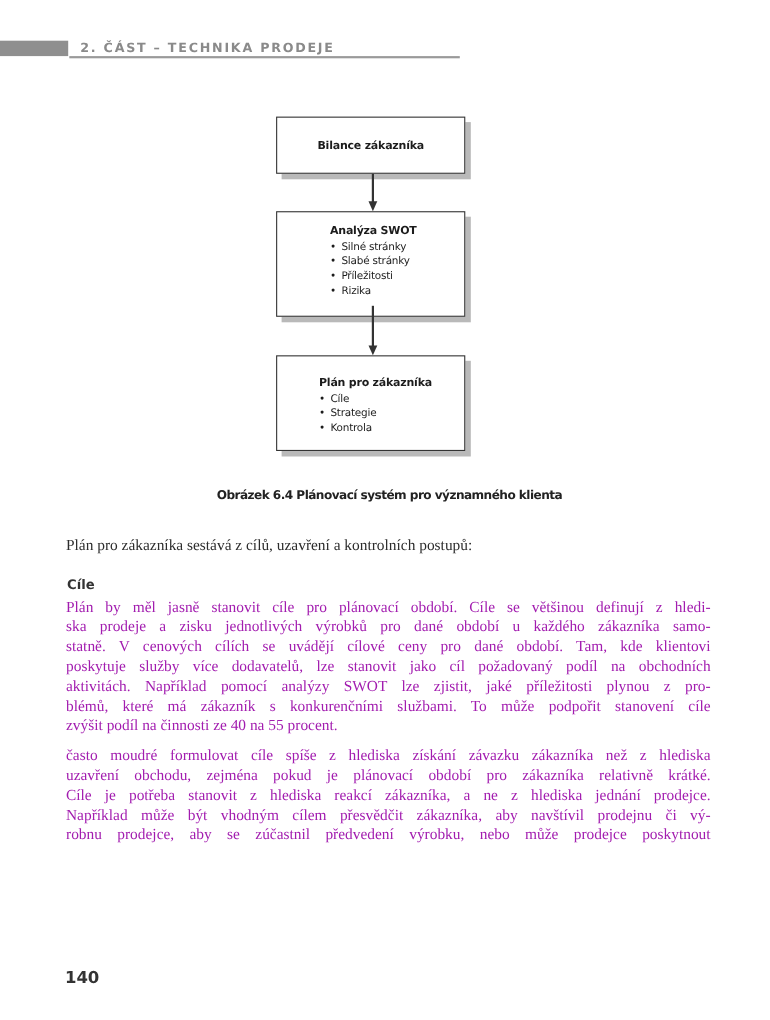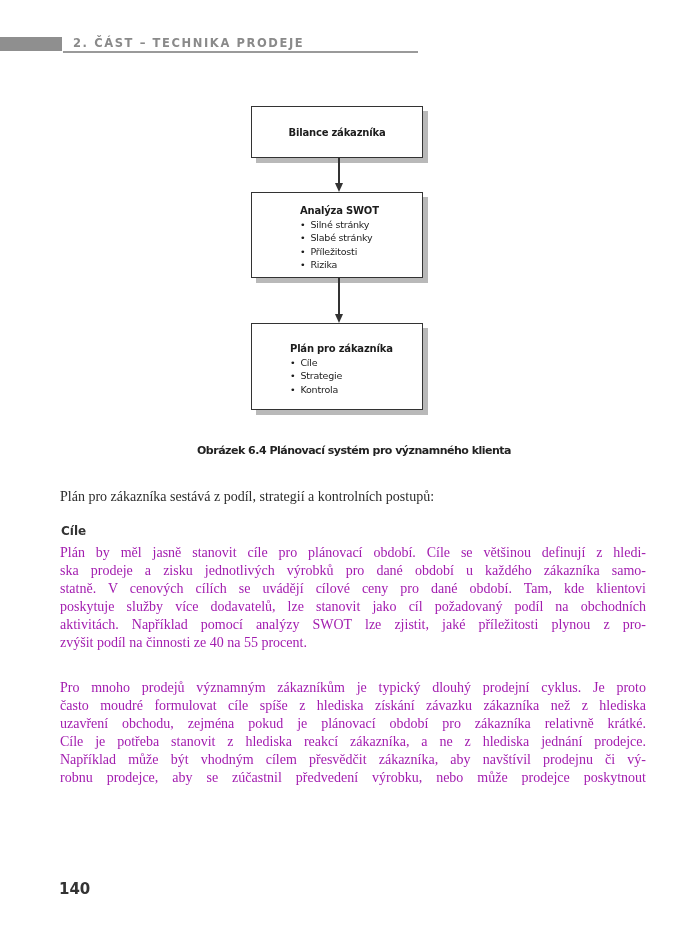--- a/index.html
+++ b/index.html
@@ -22,21 +22,21 @@
     background: #9a9a9a;
   }
   .box {
     position: absolute; left: 251px; width: 172px;
     border: 1.5px solid #333; background: #fff;
     box-shadow: 5px 5px 0 #b9b9b9;
     font-family: "DejaVu Sans", sans-serif; font-size: 10px; color: #1c1c1c;
     box-sizing: border-box;
   }
   .box1 { top: 106px; height: 52px; display: flex; align-items: center; justify-content: center; }
-  .box2 { top: 192px; height: 86px; }
+  .box2 { top: 192px; height: 96px; }
   .box3 { top: 323px; height: 87px; padding-left: 12px; }
   .box-title { font-weight: bold; font-size: 10px; letter-spacing: -0.2px; }
   .box-inner { position: absolute; left: 48px; top: 11px; line-height: 13.5px; }
   .box3 .box-inner { left: 38px; top: 18px; }
   .box-item { font-size: 9.5px; letter-spacing: -0.2px; }
   .box-item::before { content: "\2022"; margin-right: 5px; }
   .vline { position: absolute; left: 338px; width: 1.5px; background: #333; }
   .arrowhead {
     position: absolute; width: 0; height: 0;
     border-left: 4.5px solid transparent; border-right: 4.5px solid transparent;
@@ -104,34 +104,34 @@
       <div class="box-item">Strategie</div>
       <div class="box-item">Kontrola</div>
     </div>
   </div>
 </div>
 
 <div class="caption">
   <span>Obrázek 6.4 Plánovací systém pro významného klienta</span>
 </div>
 
-<div class="intro">Plán pro zákazníka sestává z podíl, strategií a kontrolních postupů:</div>
+<div class="intro">Plán pro zákazníka sestává z cílů, uzavření a kontrolních postupů:</div>
 <div class="subhead">Cíle</div>
 
 <p class="para p1">
   <span class="ln">Plán by měl jasně stanovit cíle pro plánovací období. Cíle se většinou definují z hledi-</span>
   <span class="ln">ska prodeje a zisku jednotlivých výrobků pro dané období u každého zákazníka samo-</span>
   <span class="ln">statně. V cenových cílích se uvádějí cílové ceny pro dané období. Tam, kde klientovi</span>
   <span class="ln">poskytuje služby více dodavatelů, lze stanovit jako cíl požadovaný podíl na obchodních</span>
   <span class="ln">aktivitách. Například pomocí analýzy SWOT lze zjistit, jaké příležitosti plynou z pro-</span>
+  <span class="ln">blémů, které má zákazník s konkurenčními službami. To může podpořit stanovení cíle</span>
   <span class="ln last">zvýšit podíl na činnosti ze 40 na 55 procent.</span>
 </p>
 
 <p class="para p2">
-  <span class="ln">Pro mnoho prodejů významným zákazníkům je typický dlouhý prodejní cyklus. Je proto</span>
   <span class="ln">často moudré formulovat cíle spíše z hlediska získání závazku zákazníka než z hlediska</span>
   <span class="ln">uzavření obchodu, zejména pokud je plánovací období pro zákazníka relativně krátké.</span>
   <span class="ln">Cíle je potřeba stanovit z hlediska reakcí zákazníka, a ne z hlediska jednání prodejce.</span>
   <span class="ln">Například může být vhodným cílem přesvědčit zákazníka, aby navštívil prodejnu či vý-</span>
   <span class="ln">robnu prodejce, aby se zúčastnil předvedení výrobku, nebo může prodejce poskytnout</span>
 </p>
 
 <div class="page-number">140</div>
 
 </body></html>

